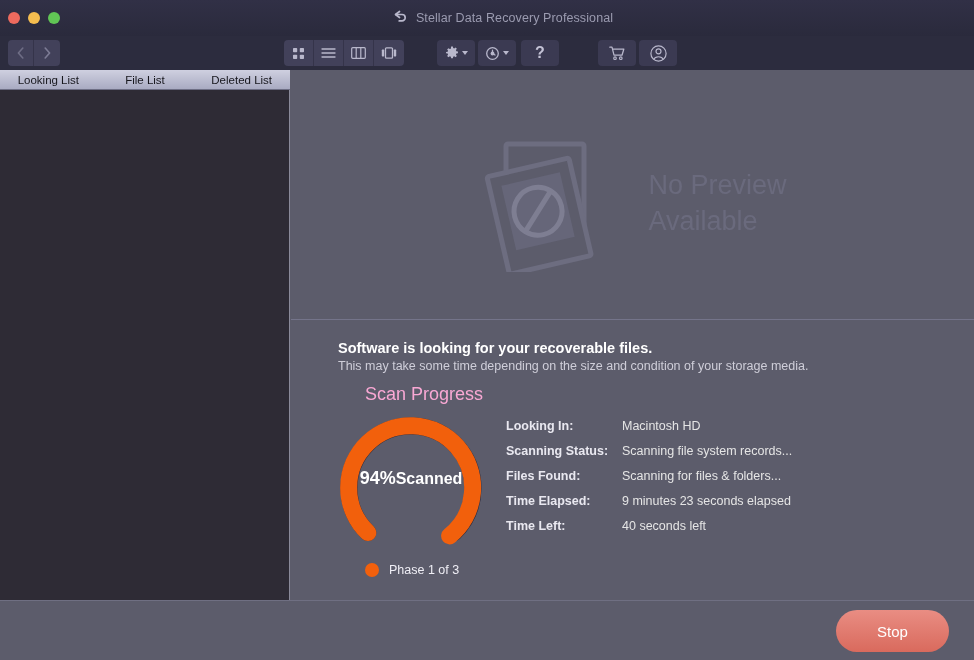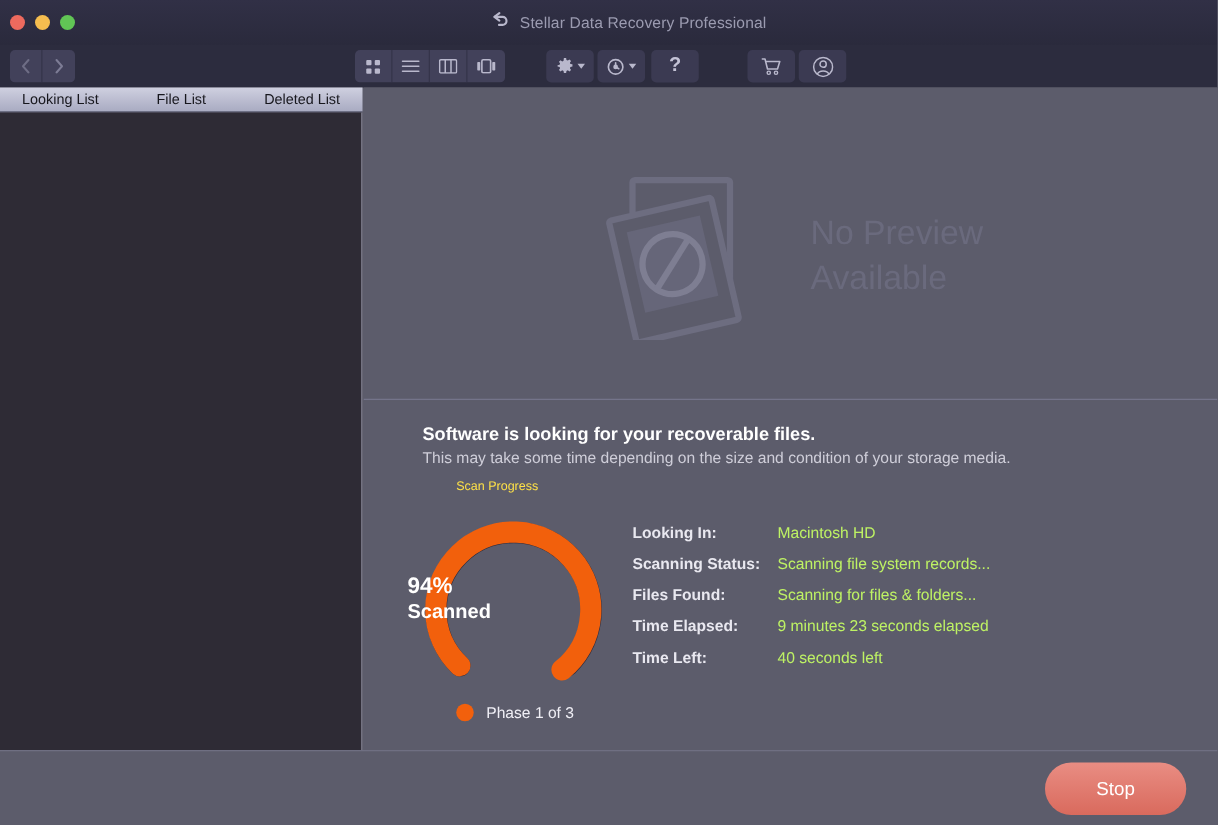--- a/index.html
+++ b/index.html
@@ -130,45 +130,45 @@
   .scan-head {
     position: absolute; left: 47px; top: 19px;
     font-size: 14.5px; color: #ffffff; font-weight: bold;
   }
   .scan-sub {
     position: absolute; left: 47px; top: 38px;
     font-size: 12.5px; color: #cfced9;
   }
   .scan-progress-label {
     position: absolute; left: 74px; top: 63px;
-    font-size: 10px; color: #fde047;
+    font-size: 18px; color: #f9a8d4;
   }
 
   .ring-wrap {
     position: absolute; left: 35px; top: 80px; width: 170px; height: 155px;
   }
   .ring-center {
     position: absolute; left: 0; top: 0; width: 170px; height: 155px;
-    display: flex; flex-direction: column; align-items: flex-start;
+    display: flex; flex-direction: row; align-items: center;
     justify-content: center;
   }
   .ring-pct {
     font-size: 18px; color: #ffffff; font-weight: bold; line-height: 1.25;
   }
   .ring-word {
     font-size: 16px; color: #ffffff; font-weight: bold; line-height: 1.25;
   }
 
   .details {
     position: absolute; left: 215px; top: 98px;
     display: grid; grid-template-columns: 112px auto;
     row-gap: 11px; column-gap: 4px;
   }
   .det-key  { font-size: 12.5px; color: #e9e8f0; font-weight: bold; }
-  .det-val  { font-size: 12.5px; color: #bef264; }
+  .det-val  { font-size: 12.5px; color: #e5e5e5; }
 
   .phase {
     position: absolute; left: 74px; top: 242px;
     display: flex; align-items: center; gap: 10px;
   }
   .phase-dot {
     width: 14px; height: 14px; border-radius: 50%; background: #f2600c;
   }
   .phase-label { font-size: 12.5px; color: #efeef5; }
 

